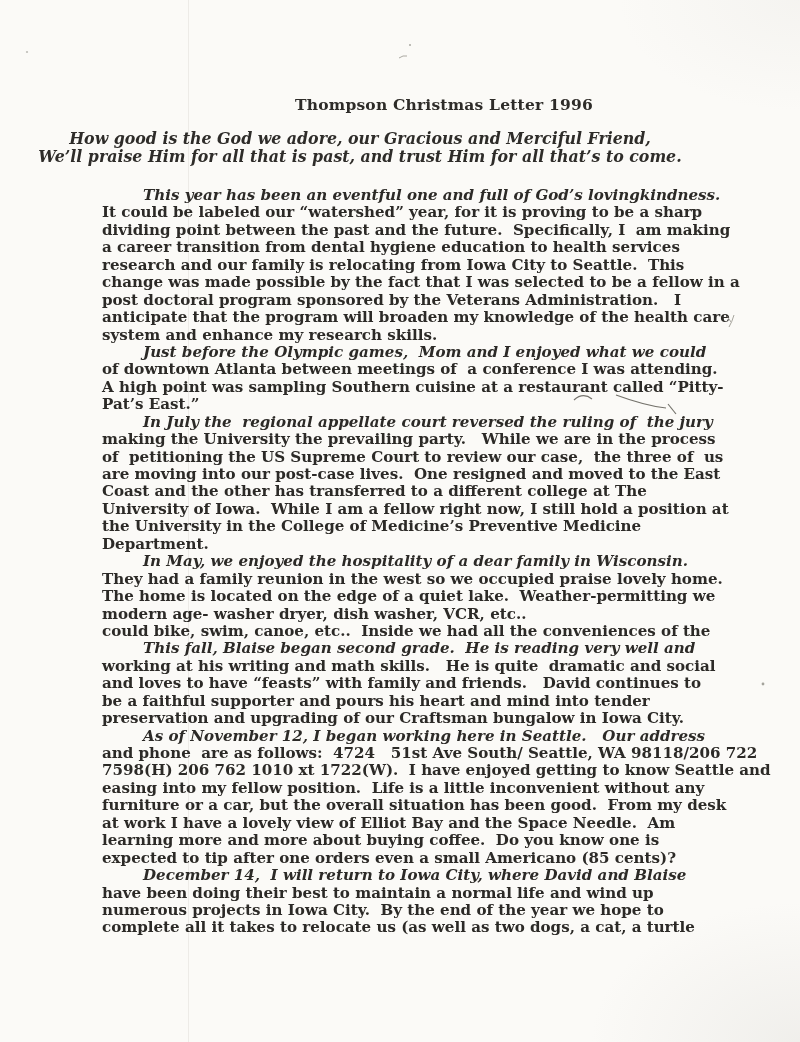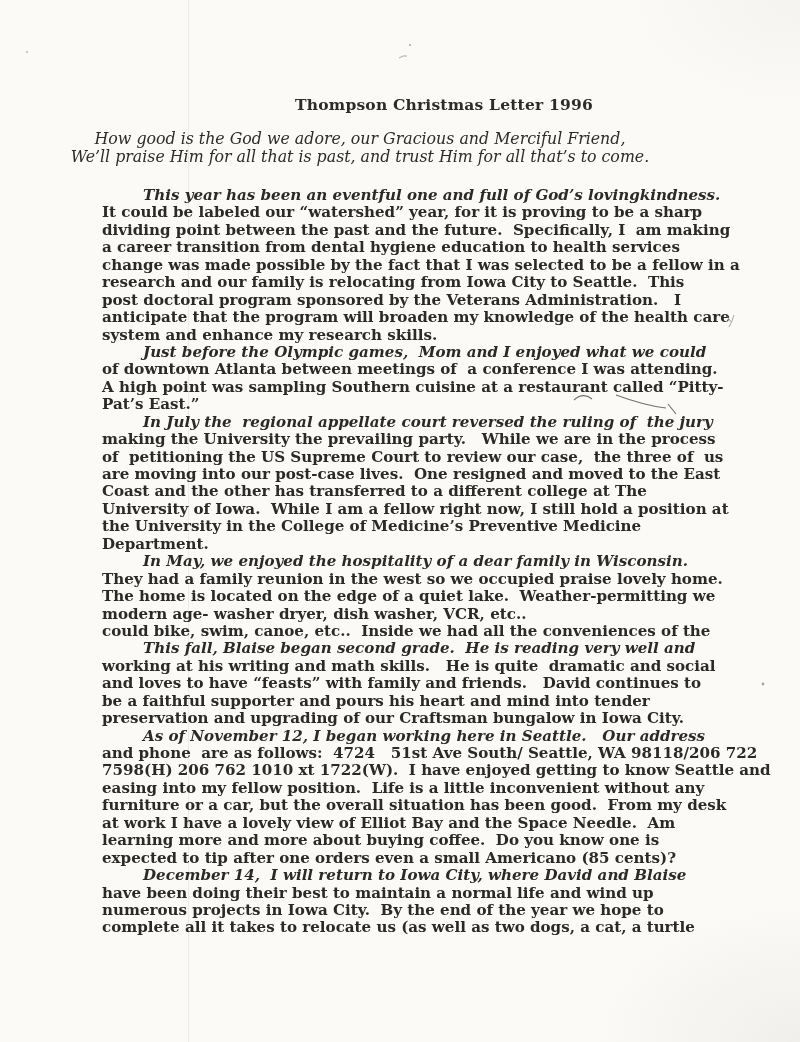--- a/index.html
+++ b/index.html
@@ -27,21 +27,21 @@
     position: absolute; top: 95px; left: 0; width: 800px;
     text-align: center;
     font-size: 15.5px; font-weight: 700;
     letter-spacing: 0.2px;
     color: #2e2c29;
     padding-left: 44px;
   }
   .epigraph {
     position: absolute; top: 130px; left: 0; width: 720px;
     text-align: center;
-    font-style: italic; font-weight: 400;
+    font-style: italic; font-weight: 700;
     font-size: 15.8px; line-height: 17.6px;
     color: #2e2c29;
   }
   .bodytext {
     position: absolute; top: 187px; left: 102px; width: 660px;
     font-size: 15.1px; font-weight: 600;
     color: #2c2a27;
   }
   .paragraph { margin: 0; }
   .line {
@@ -64,22 +64,22 @@
     <div class="epigraph-line">How good is the God we adore, our Gracious and Merciful Friend,</div>
     <div class="epigraph-line">We’ll praise Him for all that is past, and trust Him for all that’s to come.</div>
   </div>
 
   <div class="bodytext">
       <div class="paragraph">
         <div class="line first">This year has been an eventful one and full of God’s lovingkindness.</div>
         <div class="line">It could be labeled our “watershed” year, for it is proving to be a sharp</div>
         <div class="line">dividing point between the past and the future.  Specifically, I  am making</div>
         <div class="line">a career transition from dental hygiene education to health services</div>
+        <div class="line">research and our family is relocating from Iowa City to Seattle.  This</div>
         <div class="line">change was made possible by the fact that I was selected to be a fellow in a</div>
-        <div class="line">research and our family is relocating from Iowa City to Seattle.  This</div>
         <div class="line">post doctoral program sponsored by the Veterans Administration.   I</div>
         <div class="line">anticipate that the program will broaden my knowledge of the health care</div>
         <div class="line">system and enhance my research skills.</div>
       </div>
       <div class="paragraph">
         <div class="line first">Just before the Olympic games,  Mom and I enjoyed what we could</div>
         <div class="line">of downtown Atlanta between meetings of  a conference I was attending.</div>
         <div class="line">A high point was sampling Southern cuisine at a restaurant called “Pitty-</div>
         <div class="line">Pat’s East.”</div>
       </div>

